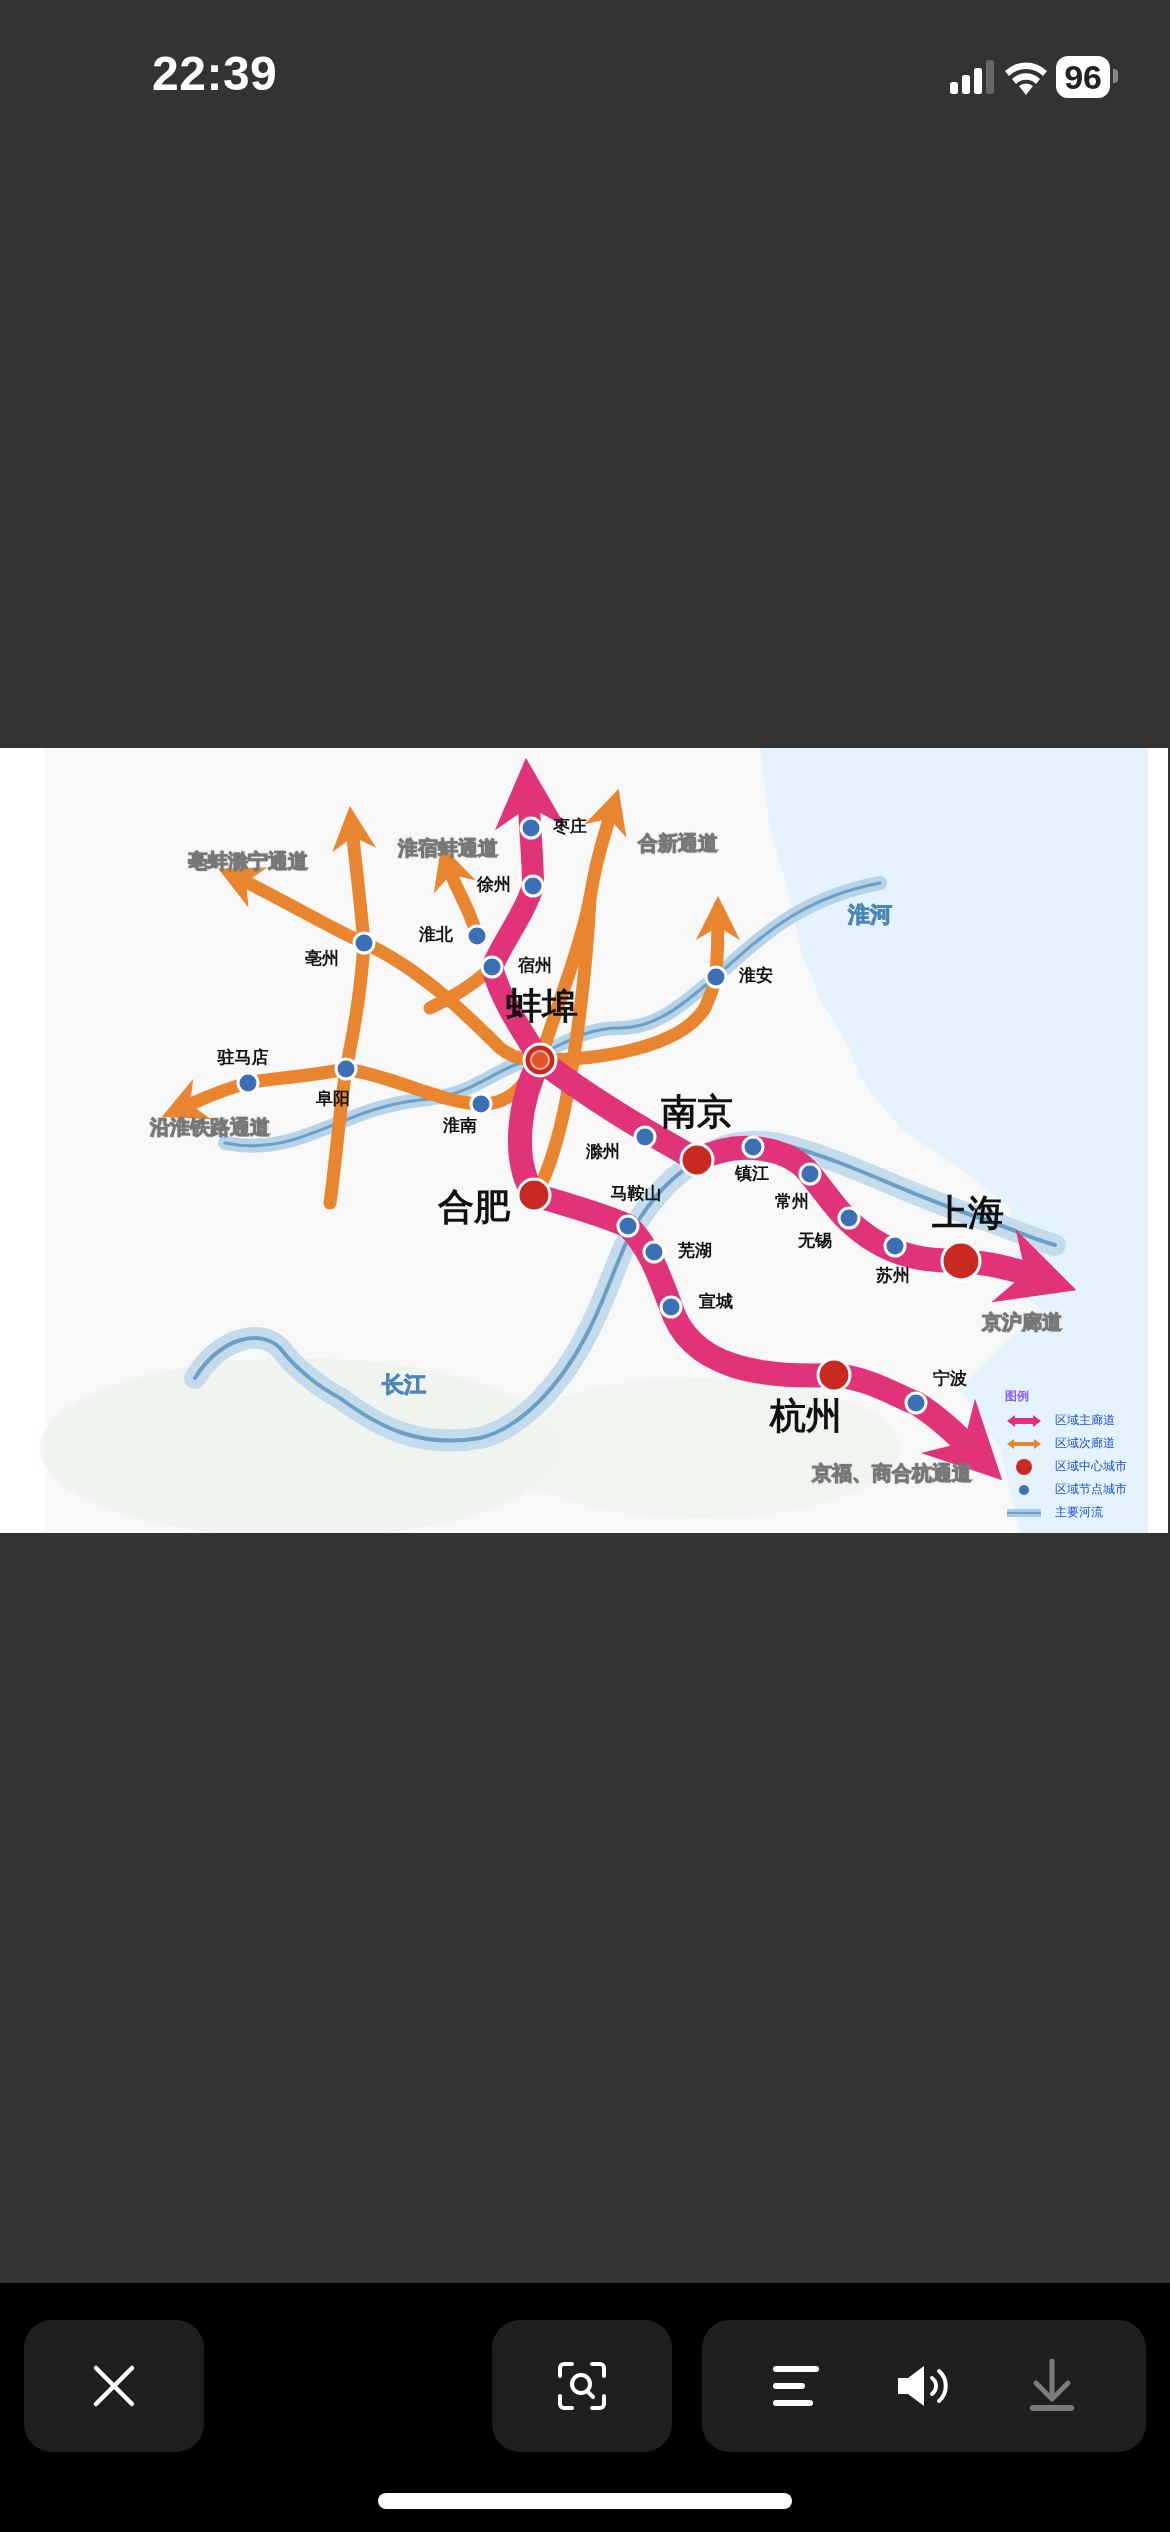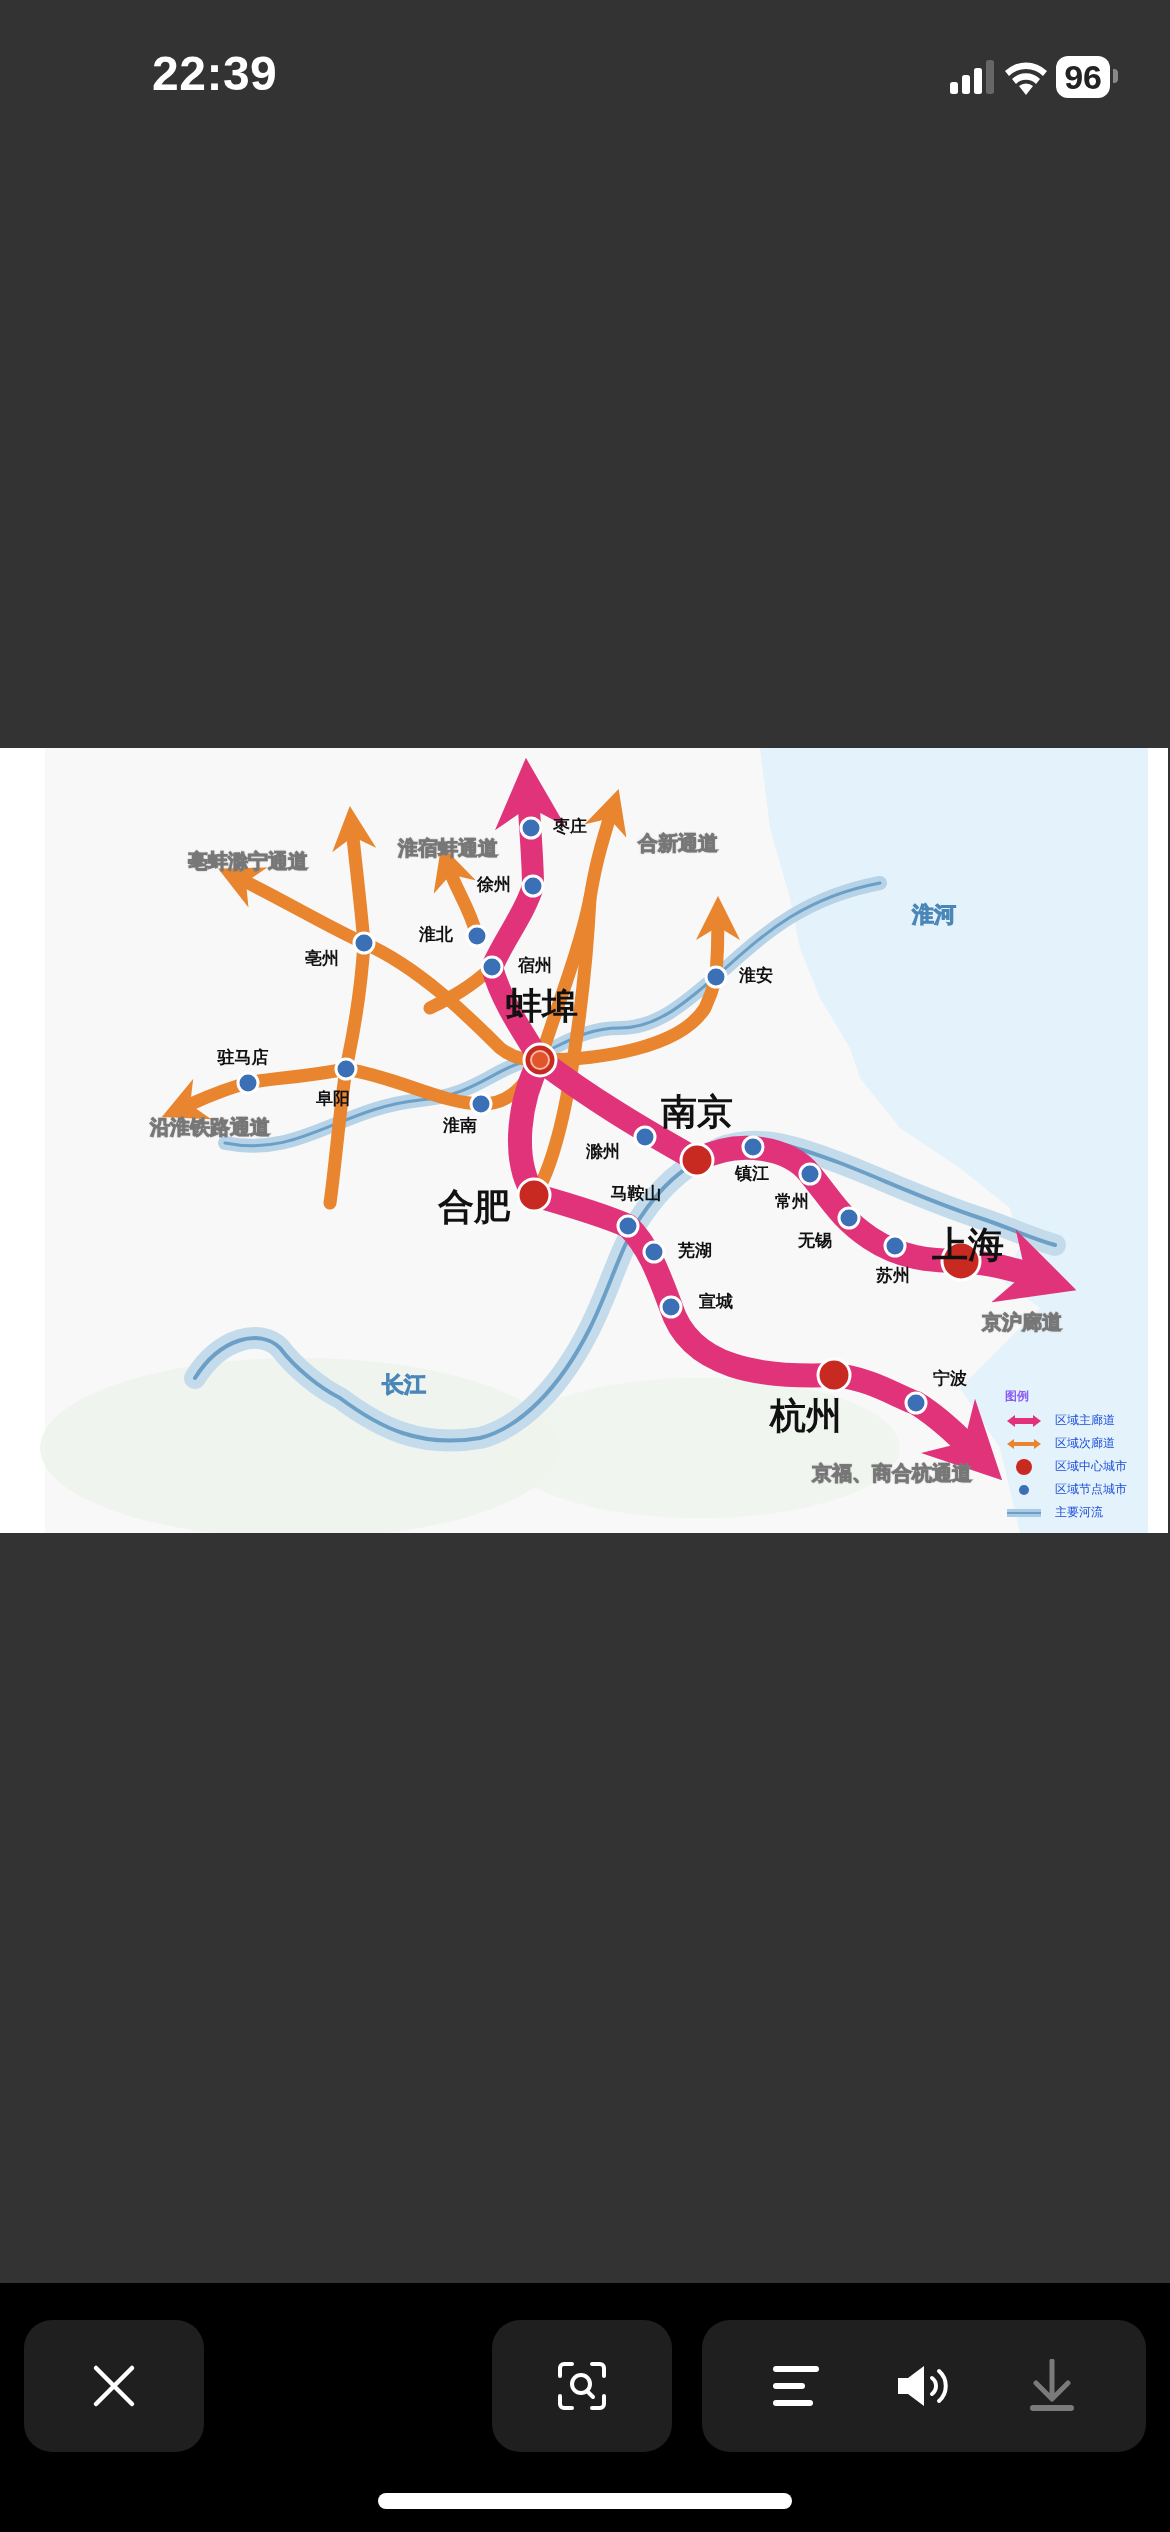--- a/index.html
+++ b/index.html
@@ -146,29 +146,29 @@
       <div class="map-label node-label" style="left: 792px; top: 453px;">常州</div>
       <div class="map-label node-label" style="left: 815px; top: 492px;">无锡</div>
       <div class="map-label node-label" style="left: 893px; top: 527px;">苏州</div>
       <div class="map-label node-label" style="left: 636px; top: 445px;">马鞍山</div>
       <div class="map-label node-label" style="left: 695px; top: 502px;">芜湖</div>
       <div class="map-label node-label" style="left: 716px; top: 553px;">宣城</div>
       <div class="map-label node-label" style="left: 950px; top: 630px;">宁波</div>
       <div class="map-label center-label" style="left: 542px; top: 258px;">蚌埠</div>
       <div class="map-label center-label" style="left: 697px; top: 364px;">南京</div>
       <div class="map-label center-label" style="left: 474px; top: 459px;">合肥</div>
-      <div class="map-label center-label" style="left: 968px; top: 465px; margin-top: 32px;">上海</div>
+      <div class="map-label center-label" style="left: 968px; top: 465px;">上海</div>
       <div class="map-label center-label" style="left: 806px; top: 668px;">杭州</div>
       <div class="map-label corridor-label" style="left: 248px; top: 113px;">亳蚌滁宁通道</div>
       <div class="map-label corridor-label" style="left: 448px; top: 100px;">淮宿蚌通道</div>
       <div class="map-label corridor-label" style="left: 678px; top: 95px;">合新通道</div>
       <div class="map-label corridor-label" style="left: 210px; top: 379px;">沿淮铁路通道</div>
       <div class="map-label corridor-label" style="left: 1022px; top: 574px;">京沪廊道</div>
       <div class="map-label corridor-label" style="left: 848px; top: 725px; margin-left: 44px;">京福、商合杭通道</div>
-      <div class="map-label river-label" style="left: 934px; top: 167px;">淮河</div>
+      <div class="map-label river-label" style="left: 870px; top: 167px;">淮河</div>
       <div class="map-label river-label" style="left: 404px; top: 637px;">长江</div>
     </div>
 
   <div class="legend">
     <div class="legend-title">图例</div>
     <div class="legend-row">
       <span class="legend-swatch">
         <svg width="38" height="14" viewBox="0 0 38 14">
             <path d="M2 7 L10 1 L10 4 L28 4 L28 1 L36 7 L28 13 L28 10 L10 10 L10 13 Z" fill="#e0337a"></path>
           </svg>

